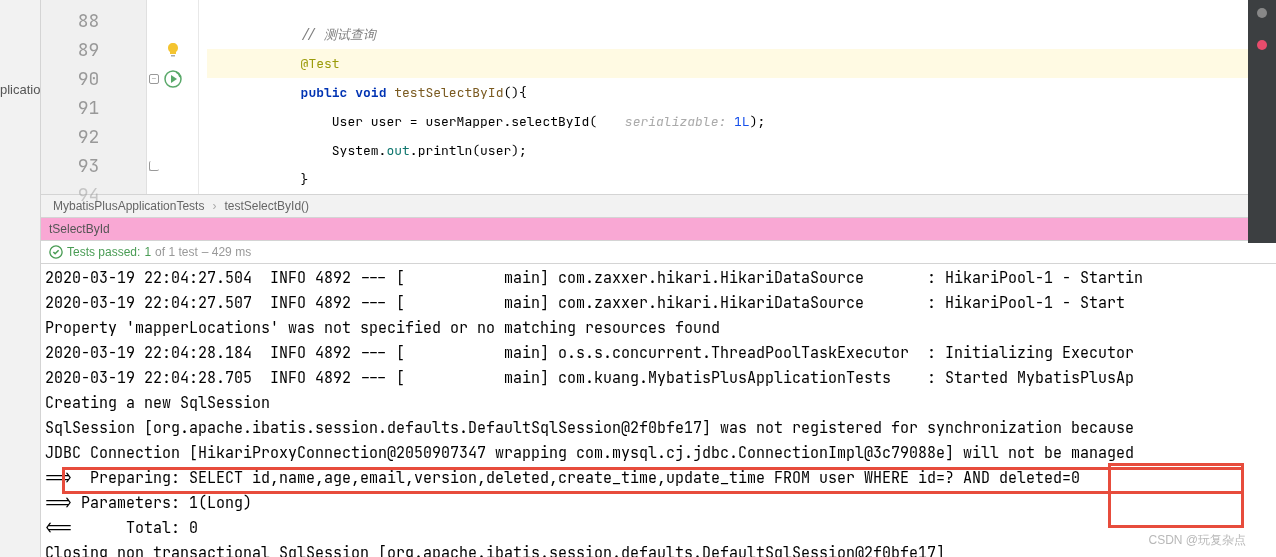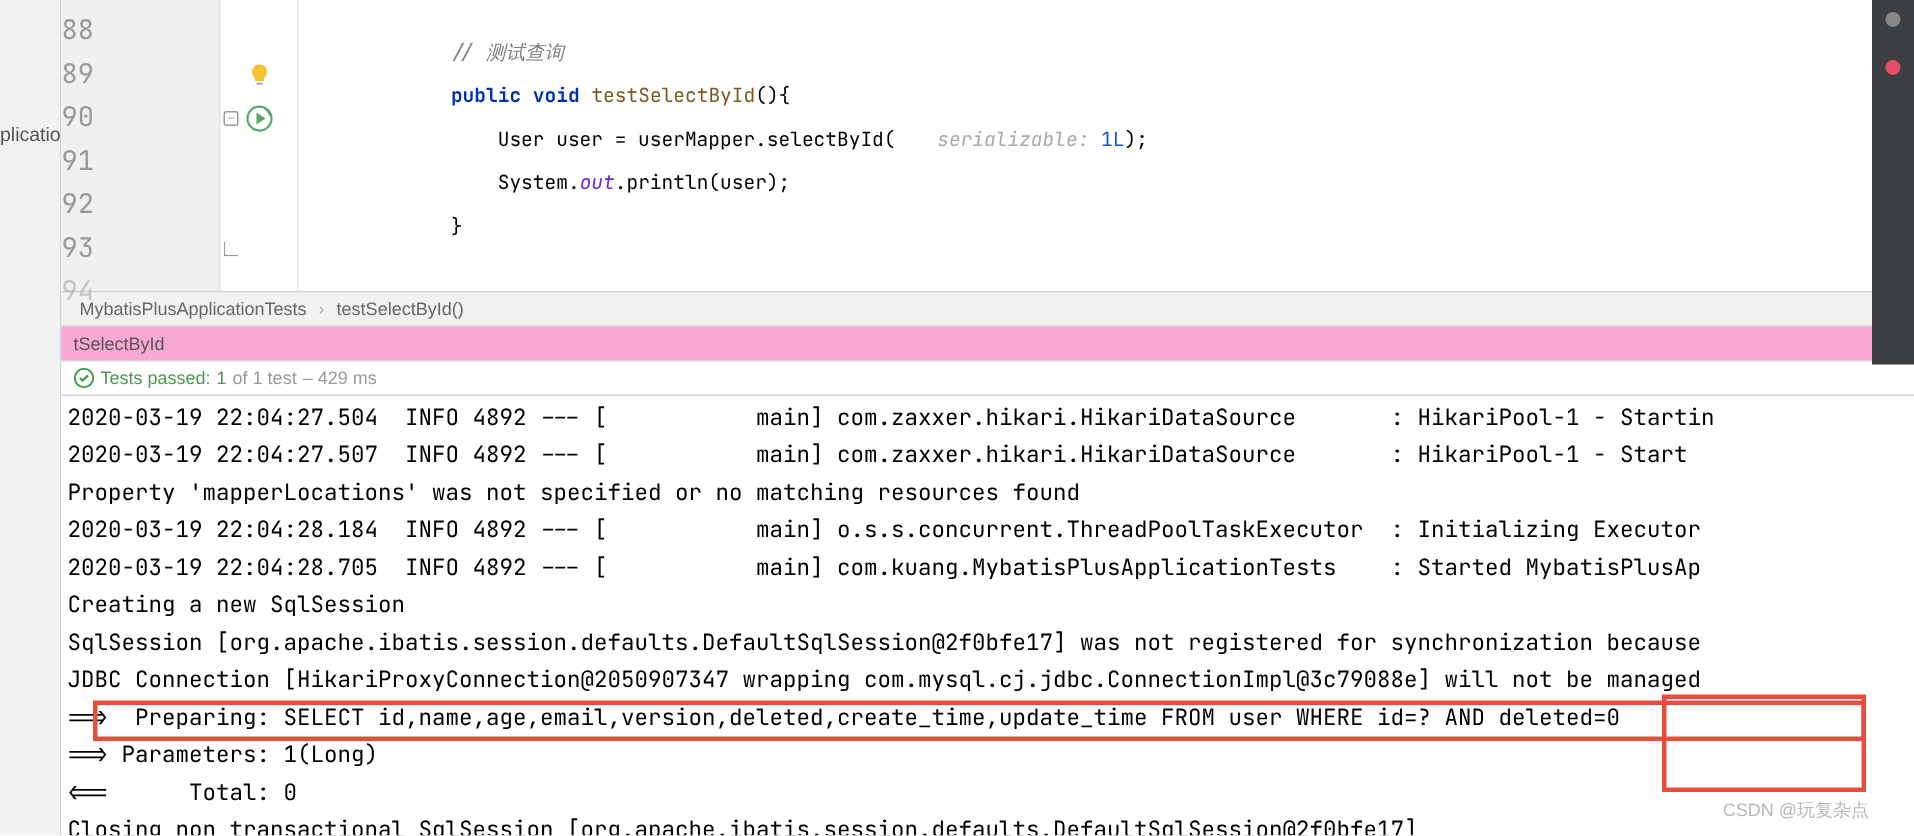--- a/index.html
+++ b/index.html
@@ -5,37 +5,37 @@
     * { margin: 0; padding: 0; box-sizing: border-box; }
     body { font-family: "Microsoft YaHei", Arial, sans-serif; font-size: 13px; background: #fff; overflow: hidden; width: 1276px; height: 557px; position: relative; }
     
     .main-layout { display: flex; height: 100%; }
     .left-panel { width: 41px; background: #f2f2f2; border-right: 1px solid #d4d4d4; display: flex; flex-direction: column; align-items: center; padding-top: 80px; }
     .plication-label { position: absolute; left: 0; top: 82px; font-size: 13px; color: #555; }
     
     .content-area { flex: 1; display: flex; flex-direction: column; }
     
     .editor-section { display: flex; background: #fff; border-bottom: 1px solid #d4d4d4; height: 195px; position: relative; }
-    .gutter { width: 106px; background: #f0f0f0; text-align: left; padding-right: 10px; color: #999; font-family: "JetBrains Mono", Consolas, monospace; font-size: 18px; line-height: 29px; padding-top: 6px; border-right: 1px solid #e0e0e0; }
+    .gutter { width: 106px; background: #f0f0f0; text-align: center; padding-right: 10px; color: #999; font-family: "JetBrains Mono", Consolas, monospace; font-size: 18px; line-height: 29px; padding-top: 6px; border-right: 1px solid #e0e0e0; }
     .gutter-line { height: 29px; }
     .gutter-icons { width: 52px; background: #fff; position: relative; border-right: 1px solid #e8e8e8; padding-top: 6px; }
     .gutter-icon-row { height: 29px; display: flex; align-items: center; justify-content: center; gap: 4px; position: relative; }
     
     .bulb-icon { width: 16px; height: 16px; }
     .run-icon { width: 18px; height: 18px; }
     .fold-icon { position: absolute; left: 2px; width: 10px; height: 10px; border: 1px solid #999; border-radius: 2px; display: flex; align-items: center; justify-content: center; font-size: 8px; color: #999; cursor: pointer; }
     
     .code-body { flex: 1; padding-left: 8px; font-family: "JetBrains Mono", Consolas, monospace; font-size: 13px; line-height: 29px; padding-top: 20px; }
     .code-line { height: 29px; white-space: pre; }
     .highlight-line { background: #fffae3; width: 100%; }
     
     .c-comment { color: #808080; font-style: italic; }
     .c-annotation { color: #9b9b0a; }
     .c-keyword { color: #0033b3; font-weight: bold; }
-    .c-static { color: #6d28d9; font-style: italic; }
+    .c-static { color: #0f766e; }
     .c-method { color: #7a5a20; }
     .c-hint { color: #aaa; font-style: italic; margin-left: 20px; }
     .c-num { color: #1750eb; }
     
     .breadcrumb-bar { background: #f2f2f2; border-bottom: 1px solid #d4d4d4; padding: 4px 12px; font-size: 12px; color: #666; display: flex; align-items: center; gap: 8px; }
     .breadcrumb-sep { color: #aaa; }
     
     .tab-bar { background: #f9a8d4; border-bottom: 1px solid #d4d4d4; padding: 4px 8px; font-size: 12px; color: #555; }
     
     .test-status-bar { background: #fff; border-bottom: 1px solid #d4d4d4; padding: 4px 8px; font-size: 12px; display: flex; align-items: center; gap: 4px; }
@@ -91,20 +91,21 @@
           </div>
           <div class="gutter-icon-row"></div>
           <div class="gutter-icon-row"></div>
           <div class="gutter-icon-row">
             <div class="fold-icon" style="border-top: none; border-right: none;"></div>
           </div>
           <div class="gutter-icon-row"></div>
         </div>
       <div class="code-body" id="code-body">
           <div class="code-line"><span>            </span><span class="c-comment">// 测试查询</span></div>
+          <div class="code-line highlight-line"><span>            </span><span class="c-annotation">@Test</span></div>
           <div class="code-line"><span>            </span><span class="c-keyword">public</span><span> </span><span class="c-keyword">void</span><span> </span><span class="c-method">testSelectById</span><span>(){</span></div>
           <div class="code-line"><span>                </span><span>User user = userMapper.selectById( </span><span class="c-hint">serializable:</span><span> </span><span class="c-num">1L</span><span>);</span></div>
           <div class="code-line"><span>                </span><span>System.</span><span class="c-static">out</span><span>.println(user);</span></div>
           <div class="code-line"><span>            </span><span>}</span></div>
           <div class="code-line"><span></span></div>
         </div>
     </div>
 
     <div class="breadcrumb-bar">
       <span>MybatisPlusApplicationTests</span>

